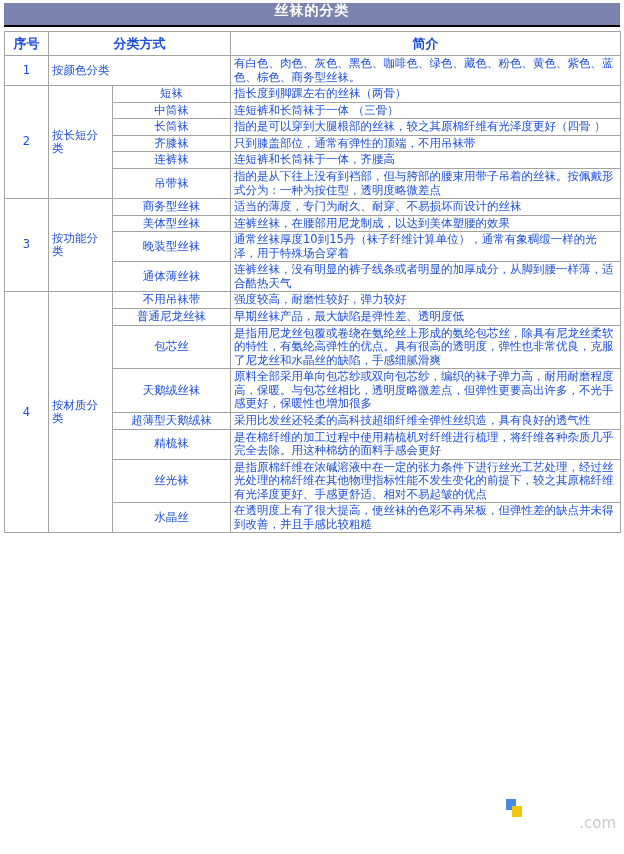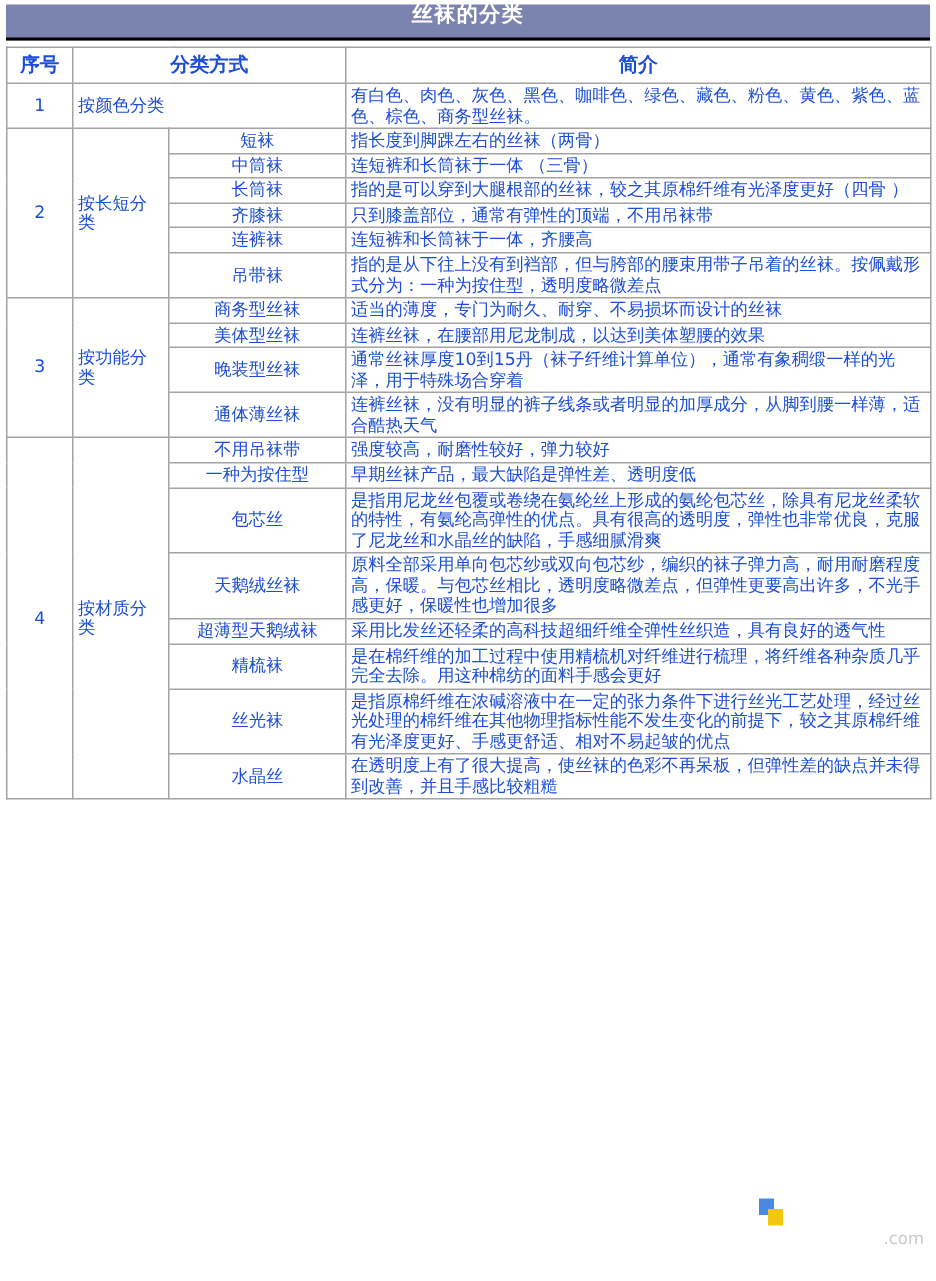--- a/index.html
+++ b/index.html
@@ -129,21 +129,21 @@
     font-weight: bold;
     letter-spacing: 0px;
     text-shadow: 0 0 1px rgba(255,255,255,0.9);
     line-height: 1;
   }
   .wm-dotcom {
     position: absolute;
     right: 8px;
     bottom: 22px;
     color: #c9c9c9;
-    font-size: 11px;
+    font-size: 15px;
     pointer-events: none;
   }
 </style>
 </head>
 <body>
 
 <div id="sheet">
 
   <div class="title-bar">
     <span class="title-text">丝袜的分类</span>
@@ -215,21 +215,21 @@
         <td class="desc">连裤丝袜，没有明显的裤子线条或者明显的加厚成分，从脚到腰一样薄，适合酷热天气</td>
       </tr>
 
       <tr>
         <td class="num" rowspan="8">4</td>
         <td class="way" rowspan="8">按材质分类</td>
         <td class="sub">不用吊袜带</td>
         <td class="desc">强度较高，耐磨性较好，弹力较好</td>
       </tr>
       <tr>
-        <td class="sub">一种为按住型</td>
+        <td class="sub">普通尼龙丝袜</td>
         <td class="desc">早期丝袜产品，最大缺陷是弹性差、透明度低</td>
       </tr>
       <tr>
         <td class="sub">包芯丝</td>
         <td class="desc">是指用尼龙丝包覆或卷绕在氨纶丝上形成的氨纶包芯丝，除具有尼龙丝柔软的特性，有氨纶高弹性的优点。具有很高的透明度，弹性也非常优良，克服了尼龙丝和水晶丝的缺陷，手感细腻滑爽</td>
       </tr>
       <tr>
         <td class="sub">天鹅绒丝袜</td>
         <td class="desc">原料全部采用单向包芯纱或双向包芯纱，编织的袜子弹力高，耐用耐磨程度高，保暖。与包芯丝相比，透明度略微差点，但弹性更要高出许多，不光手感更好，保暖性也增加很多</td>
       </tr>

